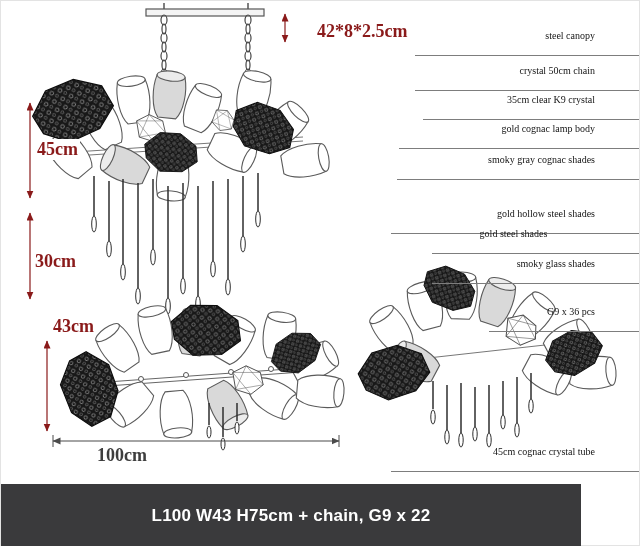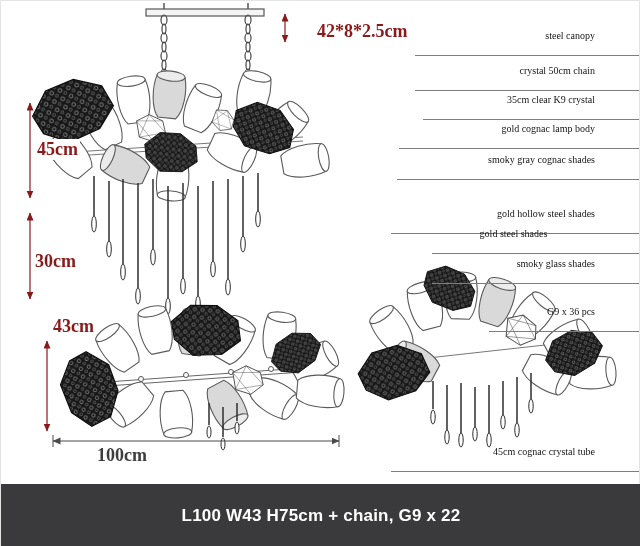--- a/index.html
+++ b/index.html
@@ -25,21 +25,21 @@
   .s3  { top:93px;  width:216px; }
   .s4  { top:122px; width:240px; }
   .s5  { top:153px; width:242px; }
   .s6  { top:187px; width:248px;margin-top:20px; }
   .s7  { top:227px; width:207px;text-align:center; }
   .s8  { top:257px; width:207px; }
   .s9  { top:305px; width:150px; }
   .s10 { top:445px; width:248px; }
 
   .banner {
-    position:absolute; left:0; top:483px; width:640px; height:63px;
+    position:absolute; left:0; top:483px; width:580px; height:63px;
     background:#3a3a3c; display:flex; align-items:center; justify-content:center;
   }
   .banner span {
     color:#fff; font-family:"Liberation Sans", sans-serif;
     font-size:17px; font-weight:bold; letter-spacing:0.2px;
   }
 </style>
 </head>
 <body>
 

